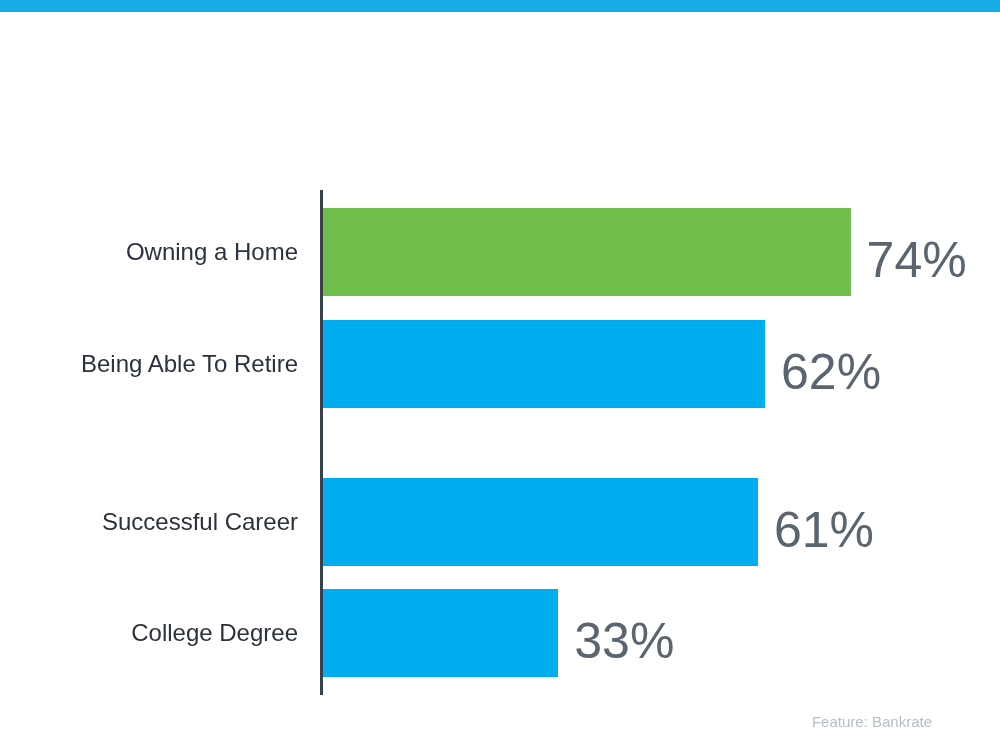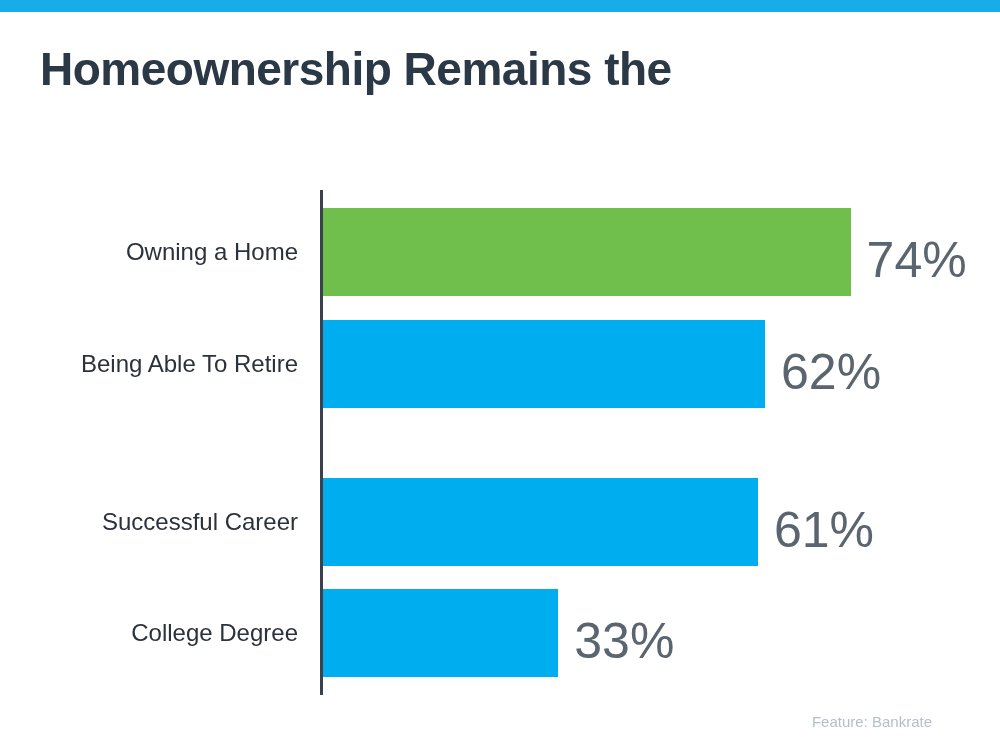--- a/index.html
+++ b/index.html
@@ -96,21 +96,20 @@
   }
 </style>
 </head>
 <body>
 
 <div class="canvas">
 
   <div class="top-strip"></div>
 
   <div class="title">
-    <div>Homeownership Remains the</div>
   </div>
 
   <div class="axis-line"></div>
 
   <div class="row row-0">
     <div class="cat-label">Owning a Home</div>
     <div class="barwrap">
       <div class="bar" style="width: 527.62px; background: rgb(112, 191, 76);"></div>
       <div class="value-label">74%</div>
     </div>

